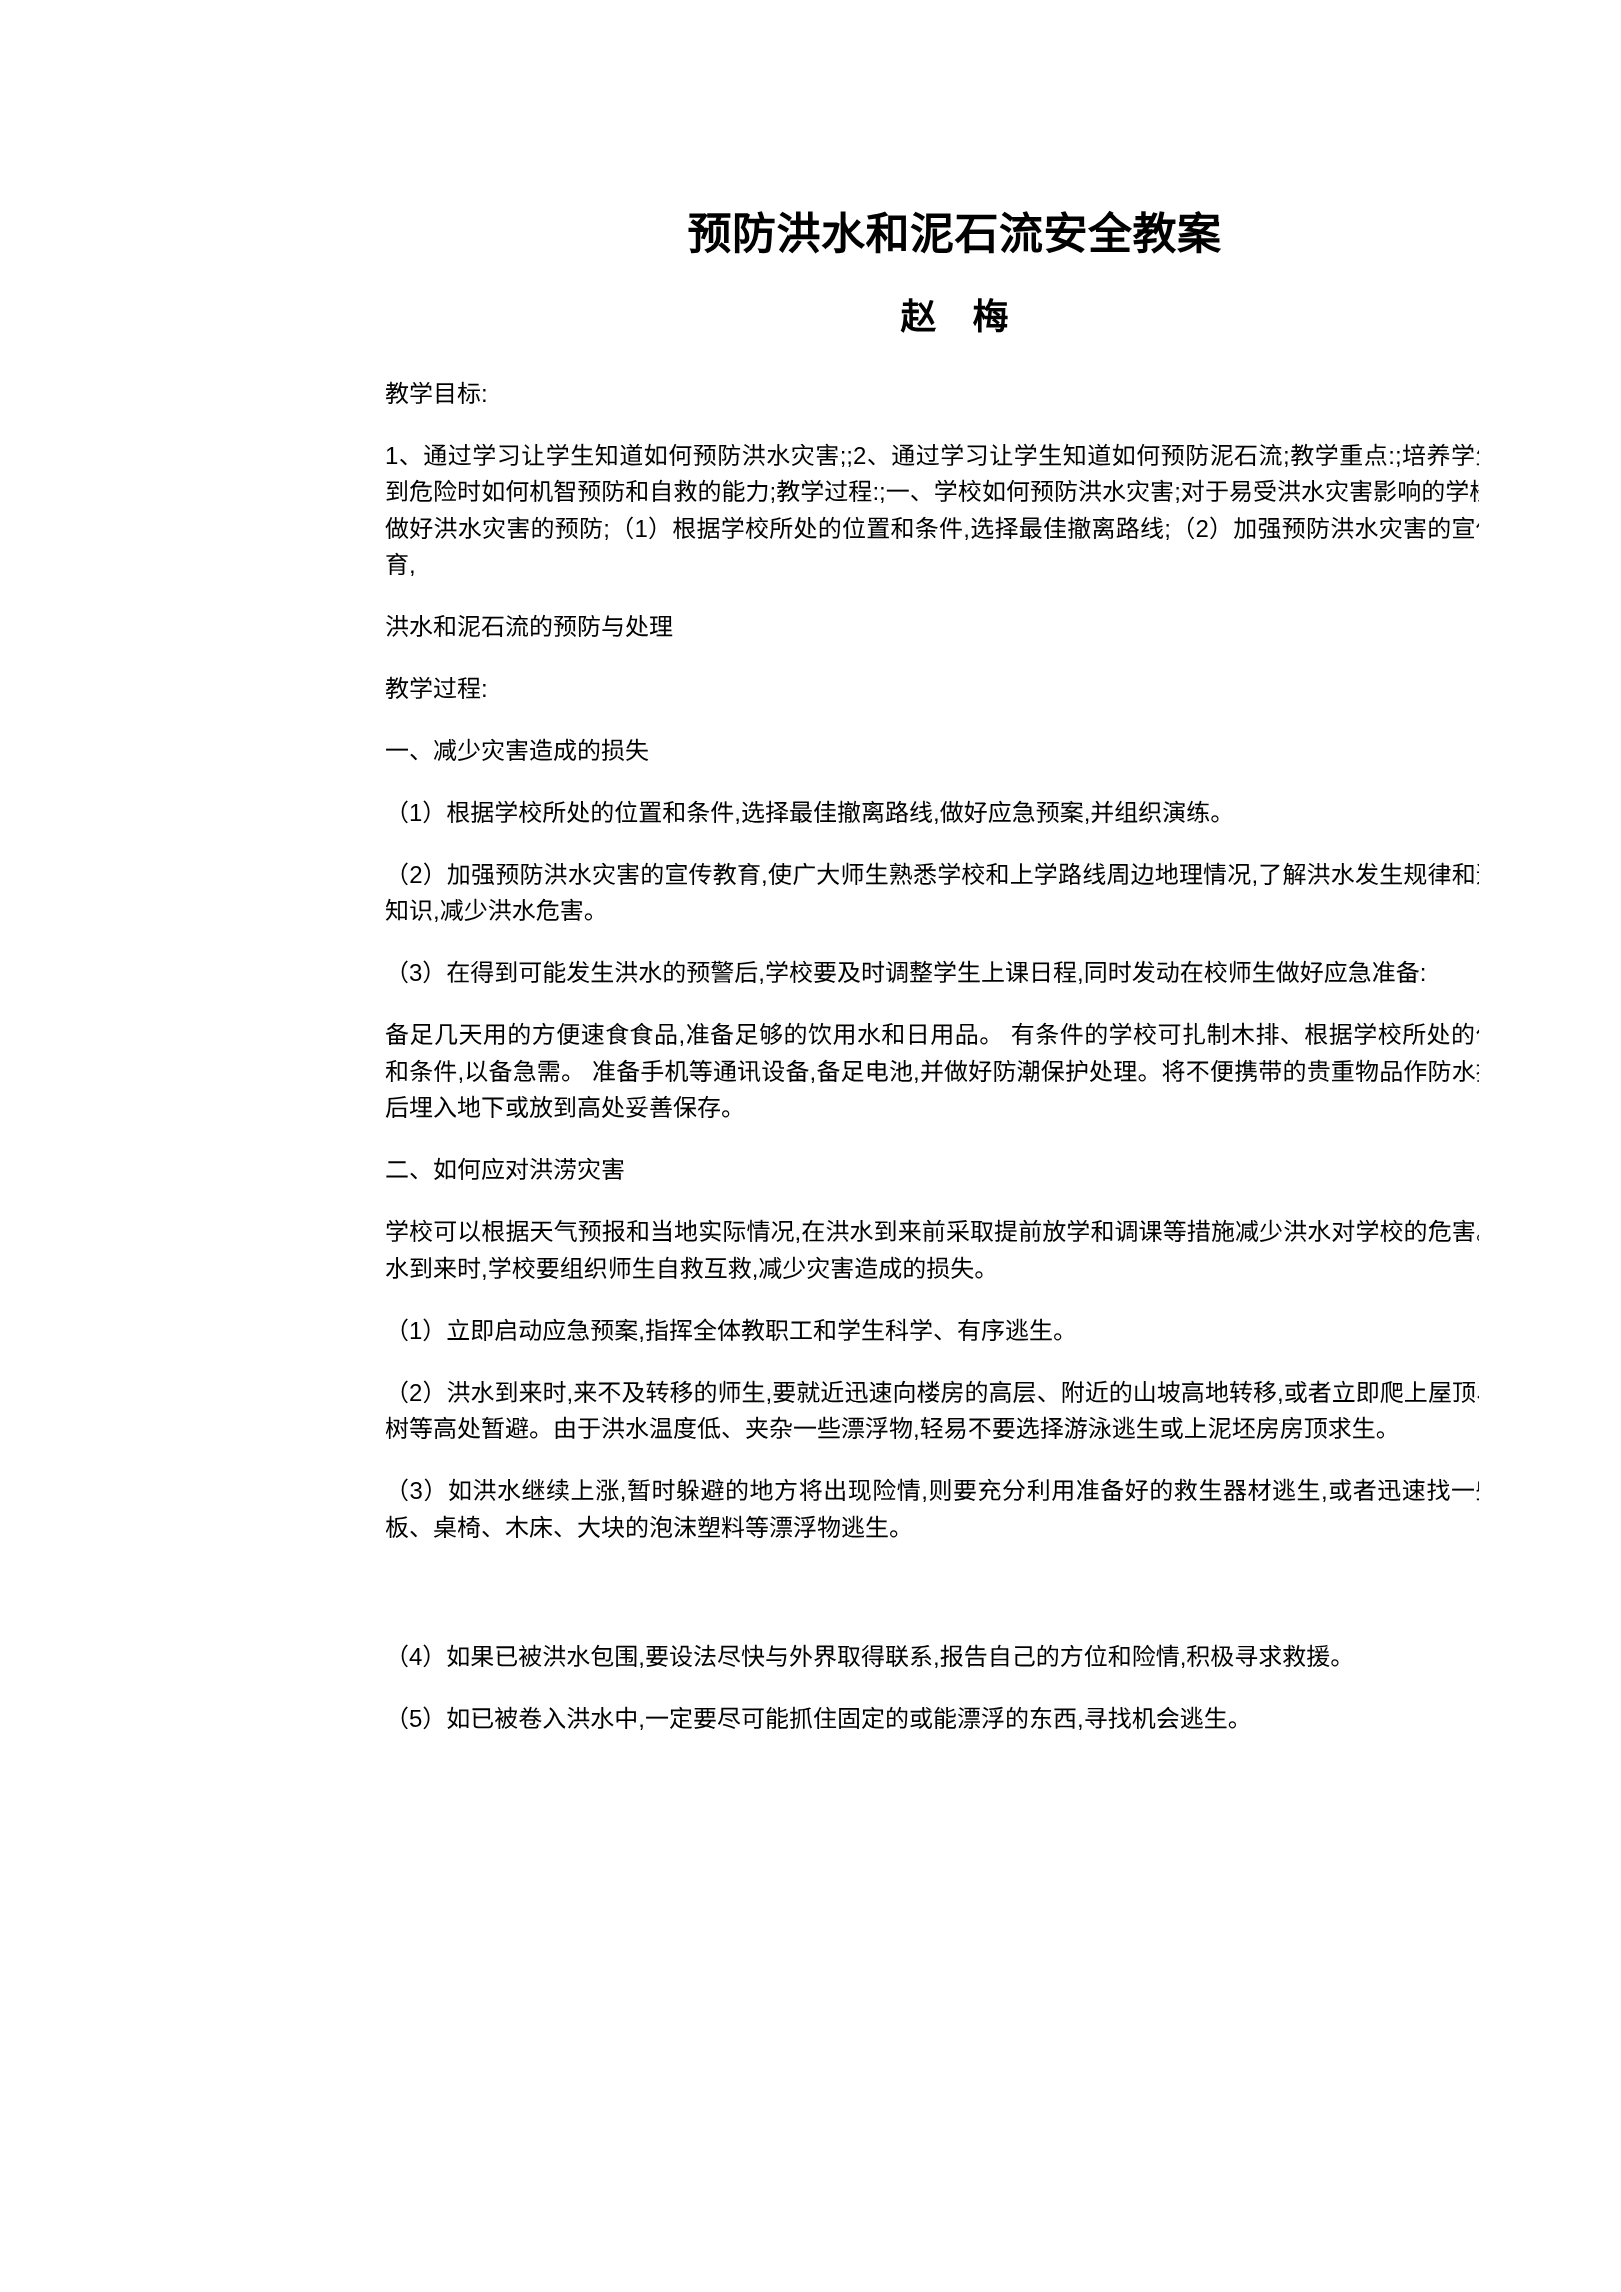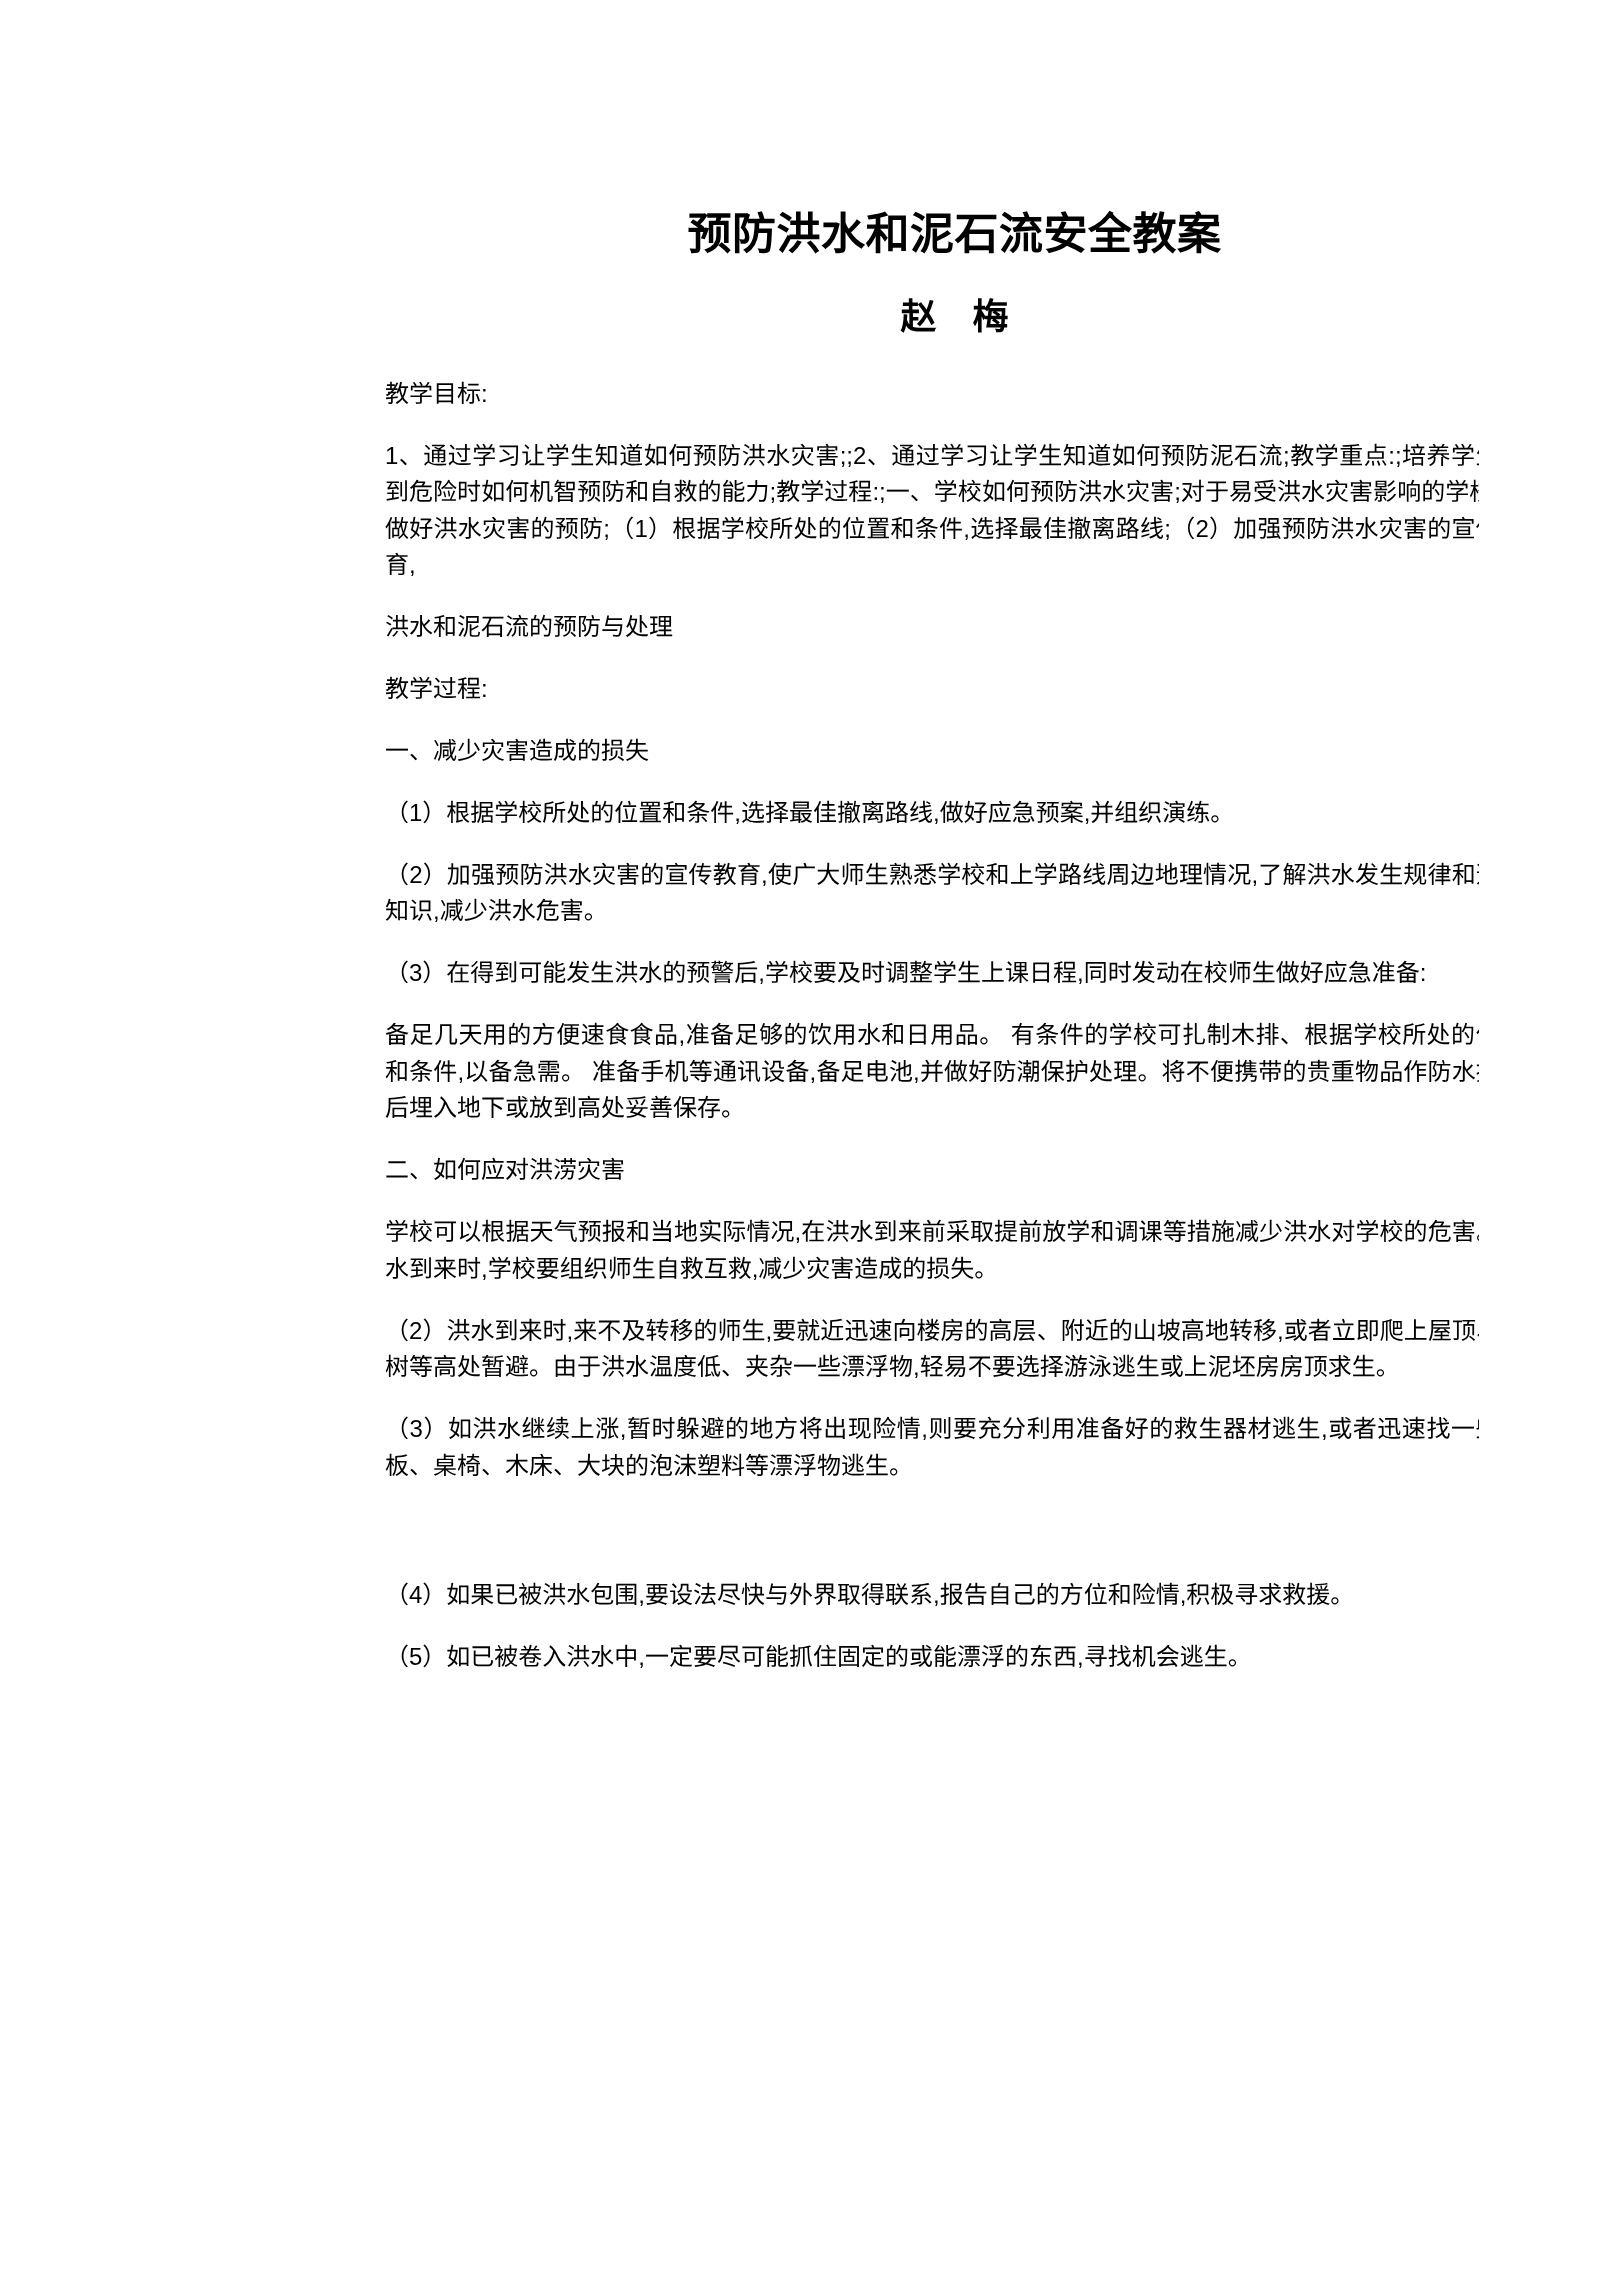--- a/index.html
+++ b/index.html
@@ -83,20 +83,21 @@
         <p class="para">1、通过学习让学生知道如何预防洪水灾害;;2、通过学习让学生知道如何预防泥石流;教学重点:;培养学生遇到危险时如何机智预防和自救的能力;教学过程:;一、学校如何预防洪水灾害;对于易受洪水灾害影响的学校,要做好洪水灾害的预防;（1）根据学校所处的位置和条件,选择最佳撤离路线;（2）加强预防洪水灾害的宣传教育,</p>
         <p class="para">洪水和泥石流的预防与处理</p>
         <p class="para">教学过程:</p>
         <p class="para">一、减少灾害造成的损失</p>
         <p class="para">（1）根据学校所处的位置和条件,选择最佳撤离路线,做好应急预案,并组织演练。</p>
         <p class="para">（2）加强预防洪水灾害的宣传教育,使广大师生熟悉学校和上学路线周边地理情况,了解洪水发生规律和逃生知识,减少洪水危害。</p>
         <p class="para">（3）在得到可能发生洪水的预警后,学校要及时调整学生上课日程,同时发动在校师生做好应急准备:</p>
         <p class="para">备足几天用的方便速食食品,准备足够的饮用水和日用品。 有条件的学校可扎制木排、根据学校所处的位置和条件,以备急需。 准备手机等通讯设备,备足电池,并做好防潮保护处理。将不便携带的贵重物品作防水捆扎后埋入地下或放到高处妥善保存。</p>
         <p class="para">二、如何应对洪涝灾害</p>
         <p class="para">学校可以根据天气预报和当地实际情况,在洪水到来前采取提前放学和调课等措施减少洪水对学校的危害。洪水到来时,学校要组织师生自救互救,减少灾害造成的损失。</p>
+        <p class="para">（1）立即启动应急预案,指挥全体教职工和学生科学、有序逃生。</p>
         <p class="para">（2）洪水到来时,来不及转移的师生,要就近迅速向楼房的高层、附近的山坡高地转移,或者立即爬上屋顶、大树等高处暂避。由于洪水温度低、夹杂一些漂浮物,轻易不要选择游泳逃生或上泥坯房房顶求生。</p>
         <p class="para">（3）如洪水继续上涨,暂时躲避的地方将出现险情,则要充分利用准备好的救生器材逃生,或者迅速找一些门板、桌椅、木床、大块的泡沫塑料等漂浮物逃生。</p>
         <p class="para blank"></p>
         <p class="para">（4）如果已被洪水包围,要设法尽快与外界取得联系,报告自己的方位和险情,积极寻求救援。</p>
         <p class="para">（5）如已被卷入洪水中,一定要尽可能抓住固定的或能漂浮的东西,寻找机会逃生。</p>
       </div>
 
   </div>
 </div>
 

